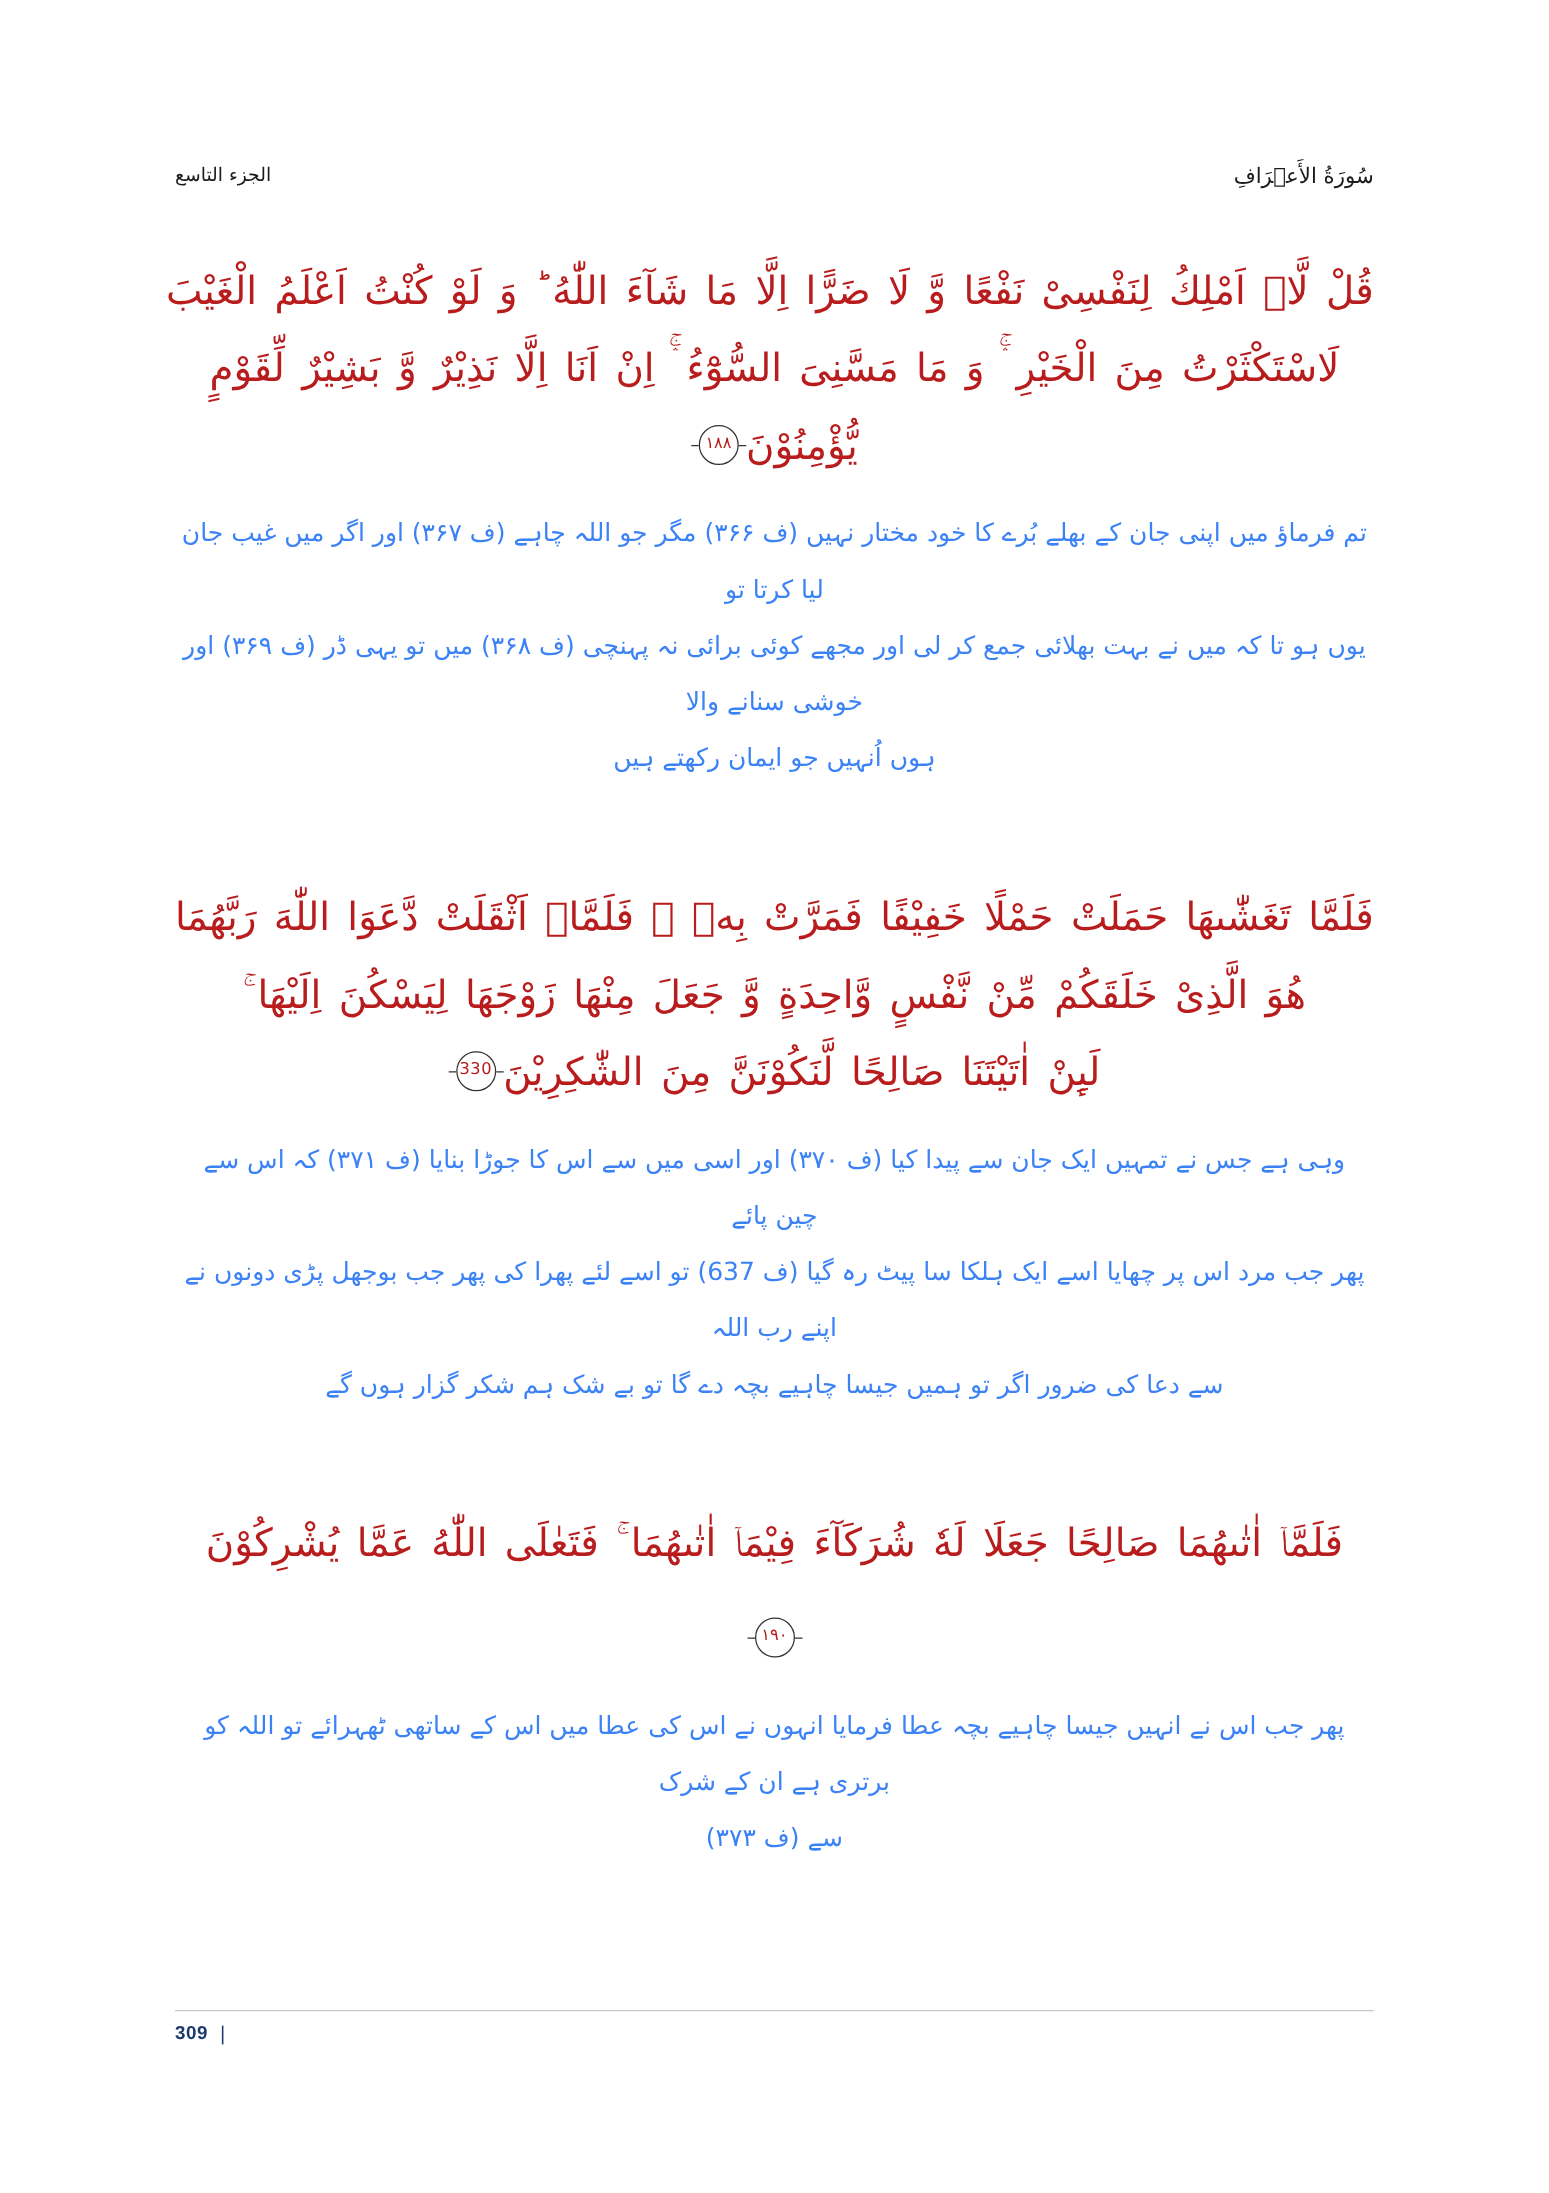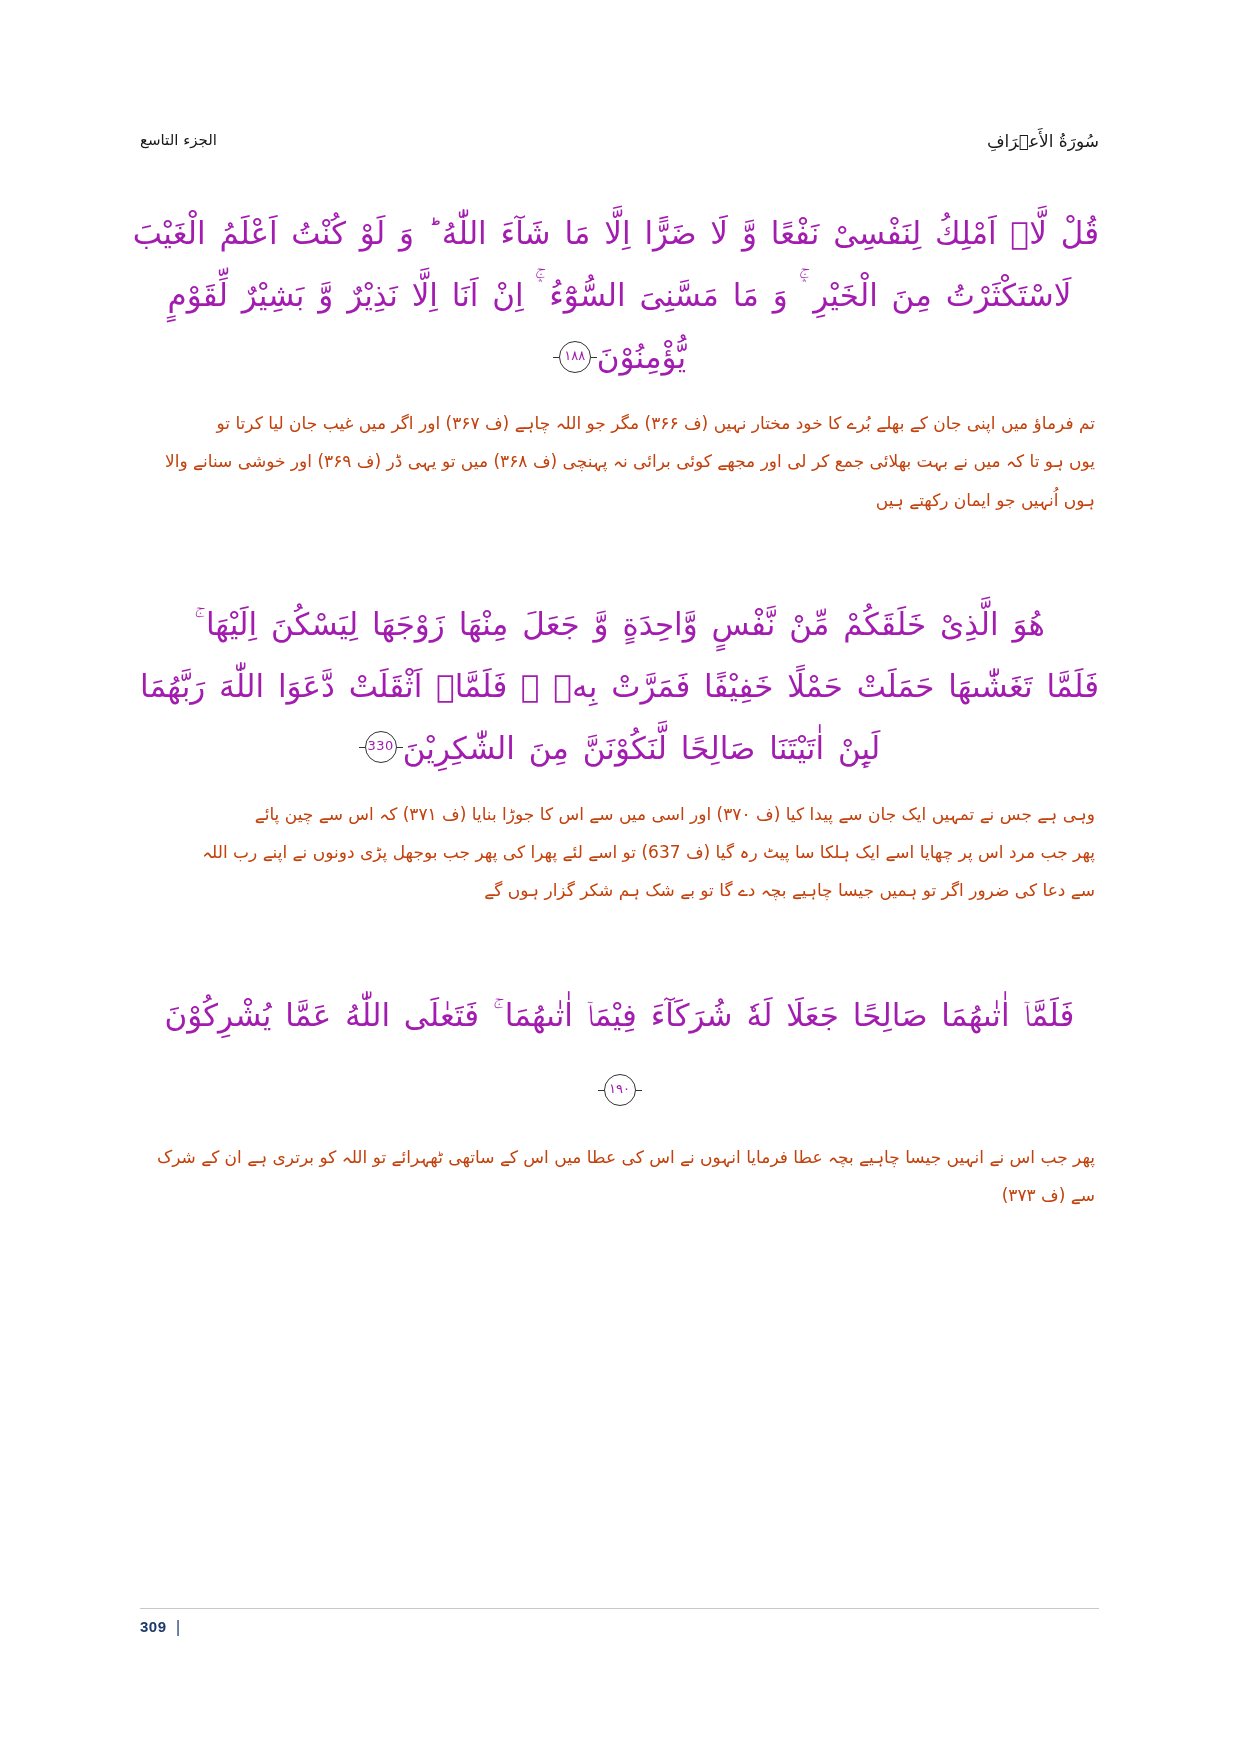--- a/index.html
+++ b/index.html
@@ -49,21 +49,21 @@
 
   
   .ayah-block {
     margin-top: 26px;
     direction: rtl;
   }
   .arabic {
     font-family: "DejaVu Sans", sans-serif;
     direction: rtl;
     text-align: center;
-    color: #a21caf;
+    color: #b91c1c;
     font-size: 31px;
     line-height: 2.0;
     letter-spacing: 0.5px;
     word-spacing: 4px;
   }
   .arabic .line {
     display: block;
     white-space: nowrap;
   }
   .ayah-num {
@@ -92,25 +92,25 @@
   .ayah-num::after { right: -7px; }
 
   .arabic-solo-num {
     text-align: center;
     margin-top: 14px;
   }
 
   
   .urdu {
     direction: rtl;
-    text-align: right;
-    font-family: "DejaVu Sans", sans-serif;
-    font-size: 17px;
+    text-align: center;
+    font-family: "DejaVu Sans", sans-serif;
+    font-size: 20px;
     line-height: 2.25;
-    color: #c2410c;
+    color: #3b82f6;
     margin-top: 16px;
     padding: 0 4px;
   }
   .urdu .uline {
     display: block;
   }
 
   .gap-lg { height: 48px; }
 
   
@@ -166,22 +166,22 @@
         <span class="uline">تم فرماؤ میں اپنی جان کے بھلے بُرے کا خود مختار نہیں (ف ۳۶۶) مگر جو اللہ چاہے (ف ۳۶۷) اور اگر میں غیب جان لیا کرتا تو</span>
         <span class="uline">یوں ہو تا کہ میں نے بہت بھلائی جمع کر لی اور مجھے کوئی برائی نہ پہنچی (ف ۳۶۸) میں تو یہی ڈر (ف ۳۶۹) اور خوشی سنانے والا</span>
         <span class="uline">ہوں اُنہیں جو ایمان رکھتے ہیں</span>
       </div>
     </div>
 
     <div class="gap-lg"></div>
 
     <div class="ayah-block">
       <div class="arabic">
+        <span class="line">فَلَمَّا تَغَشّٰىهَا حَمَلَتْ حَمْلًا خَفِیْفًا فَمَرَّتْ بِهٖ ۚ فَلَمَّاۤ اَثْقَلَتْ دَّعَوَا اللّٰهَ رَبَّهُمَا</span>
         <span class="line">هُوَ الَّذِیْ خَلَقَكُمْ مِّنْ نَّفْسٍ وَّاحِدَةٍ وَّ جَعَلَ مِنْهَا زَوْجَهَا لِیَسْكُنَ اِلَیْهَا ۚ</span>
-        <span class="line">فَلَمَّا تَغَشّٰىهَا حَمَلَتْ حَمْلًا خَفِیْفًا فَمَرَّتْ بِهٖ ۚ فَلَمَّاۤ اَثْقَلَتْ دَّعَوَا اللّٰهَ رَبَّهُمَا</span>
         <span class="line"><span>لَىِٕنْ اٰتَیْتَنَا صَالِحًا لَّنَكُوْنَنَّ مِنَ الشّٰكِرِیْنَ</span><span class="ayah-num">330</span></span>
       </div>
       <div class="urdu">
         <span class="uline">وہی ہے جس نے تمہیں ایک جان سے پیدا کیا (ف ۳۷۰) اور اسی میں سے اس کا جوڑا بنایا (ف ۳۷۱) کہ اس سے چین پائے</span>
         <span class="uline">پھر جب مرد اس پر چھایا اسے ایک ہلکا سا پیٹ رہ گیا (ف 637) تو اسے لئے پھرا کی پھر جب بوجھل پڑی دونوں نے اپنے رب اللہ</span>
         <span class="uline">سے دعا کی ضرور اگر تو ہمیں جیسا چاہیے بچہ دے گا تو بے شک ہم شکر گزار ہوں گے</span>
       </div>
     </div>
 
     <div class="gap-lg"></div>

